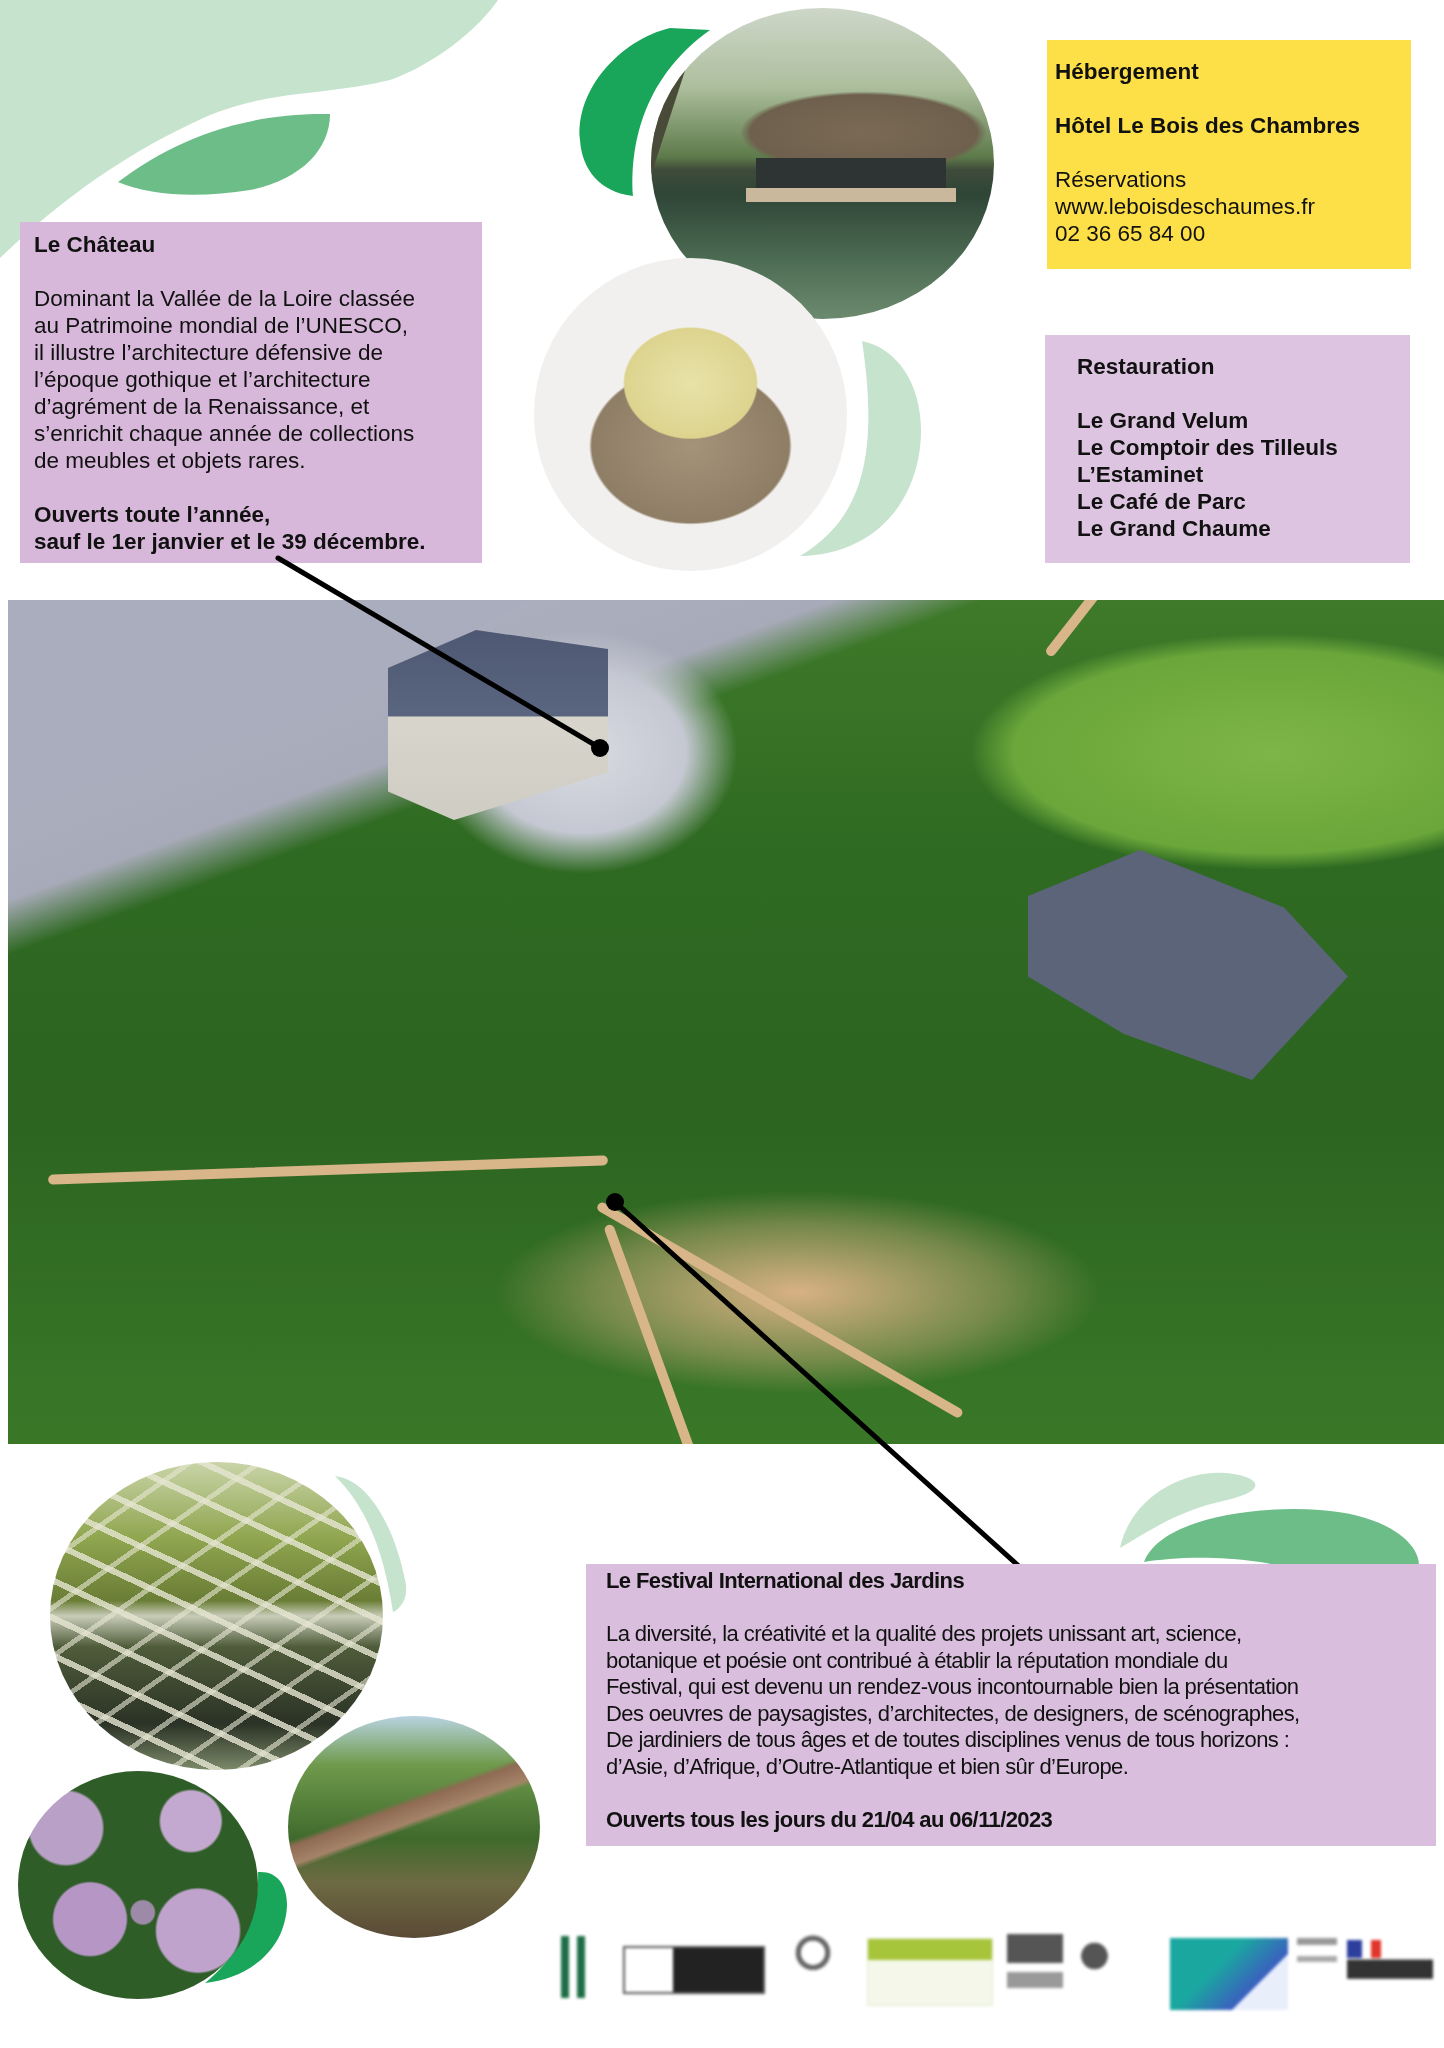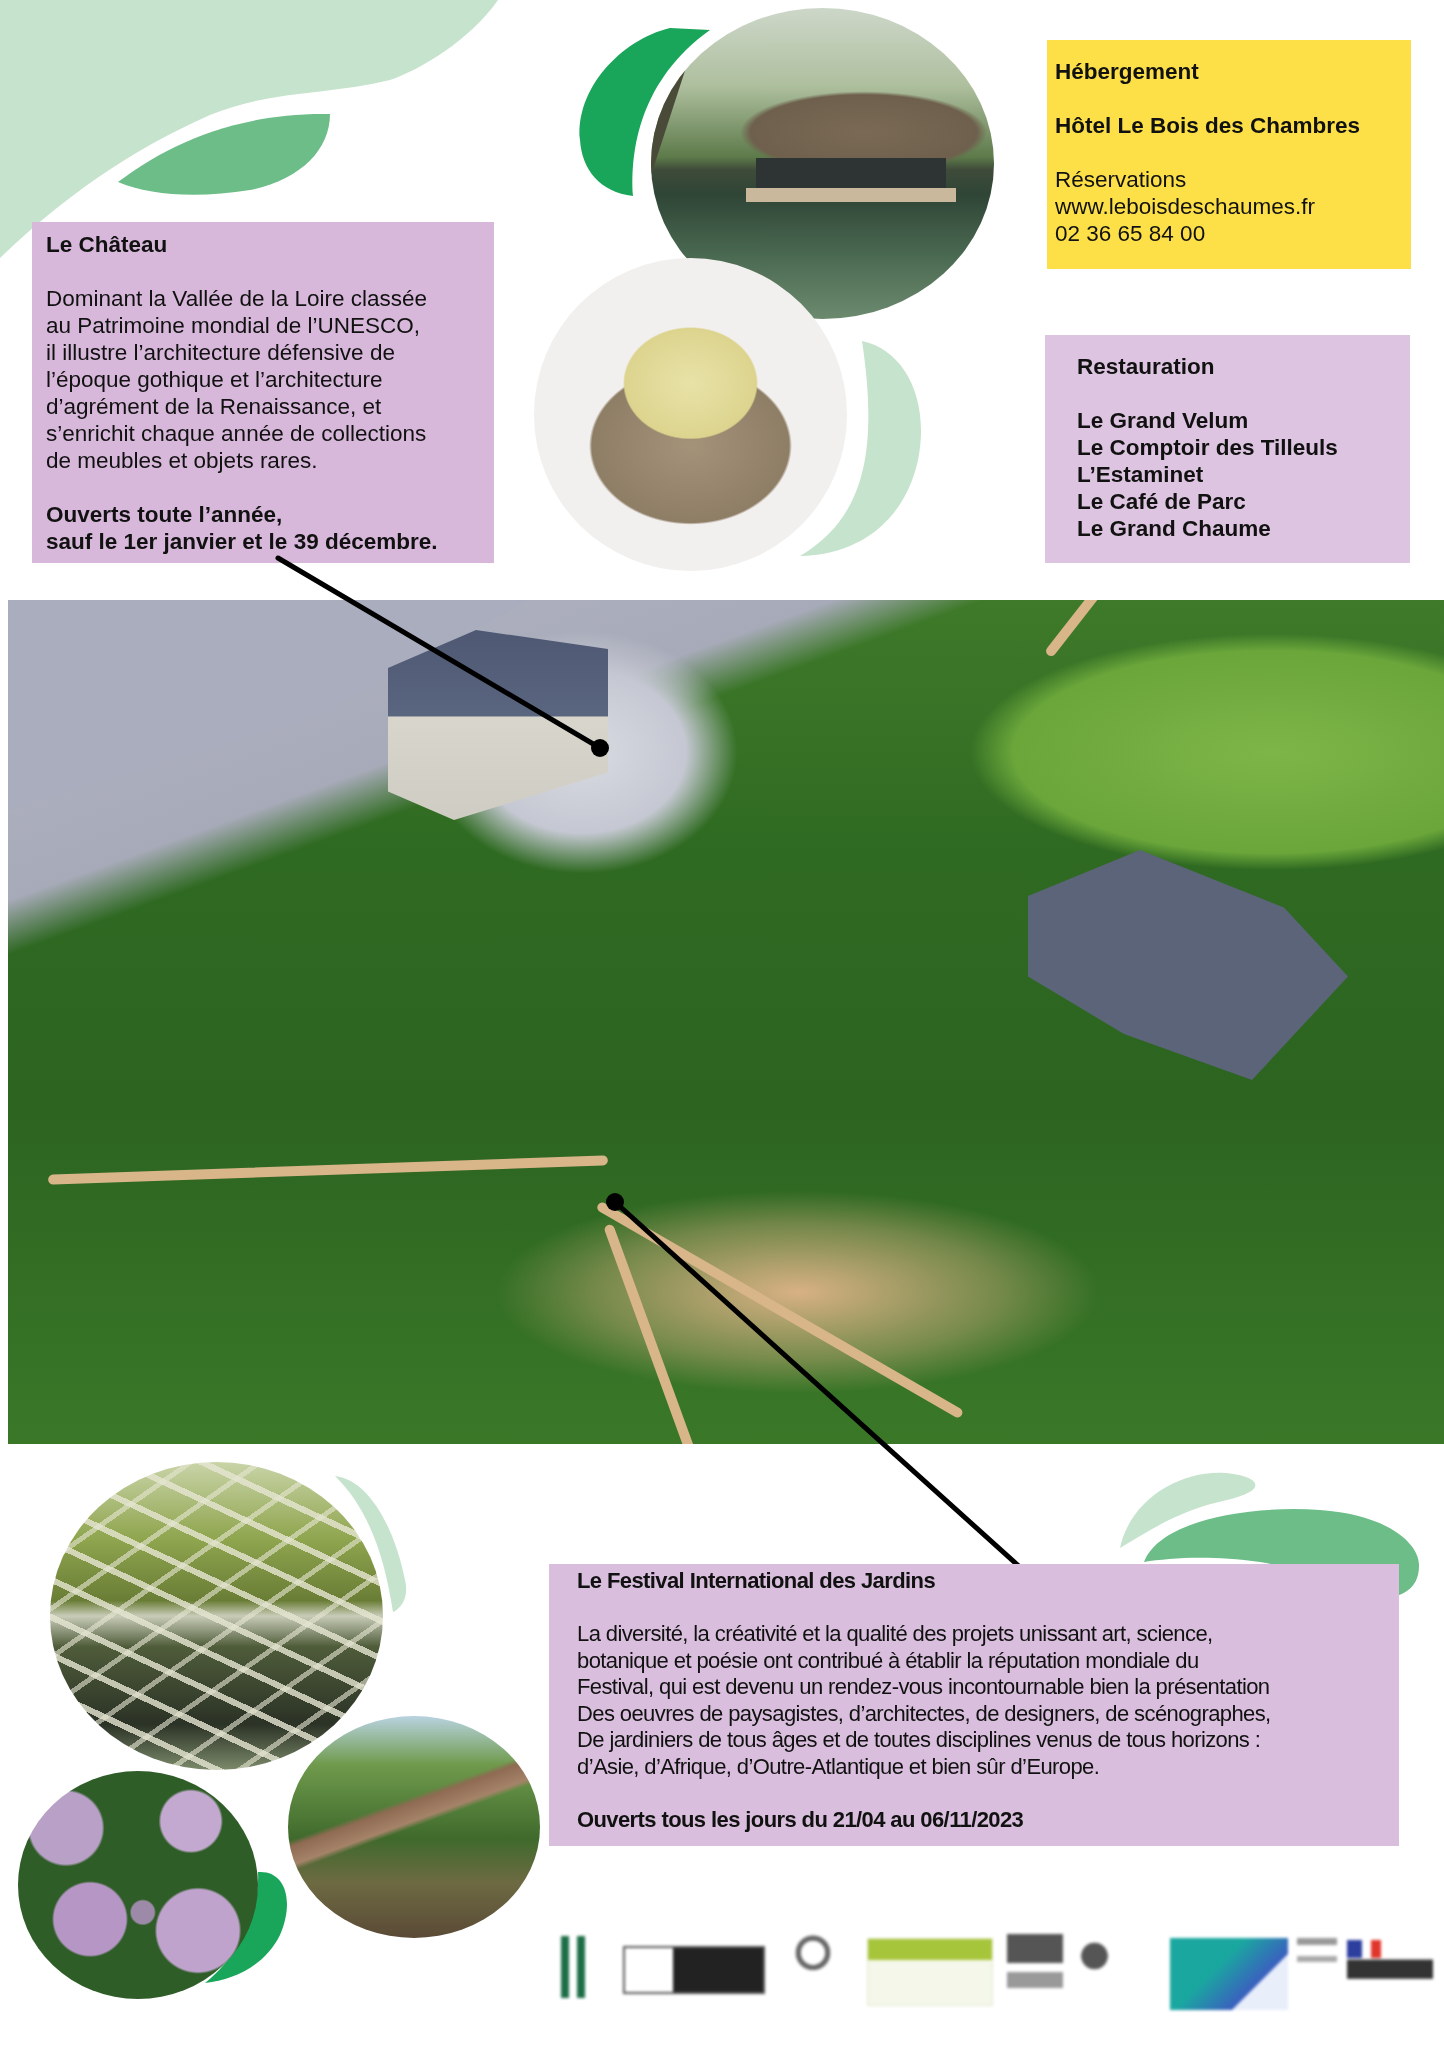--- a/index.html
+++ b/index.html
@@ -33,42 +33,42 @@
     }
     .info-box .title {
       font-weight: bold;
       display: block;
     }
     .info-box .para { display: block; }
     .info-box .bold { font-weight: bold; display: block; }
     .info-box .gap { display: block; height: 27px; }
 
     #chateau-box {
-      left: 32px; top: 222px;
+      left: 20px; top: 222px;
       width: 462px; height: 341px;
       background: #d7b8da;
       padding: 9px 14px 0 14px;
     }
     #hotel-box {
       left: 1047px; top: 40px;
       width: 364px; height: 229px;
       background: #fde047;
       padding: 18px 8px 0 8px;
     }
     #resto-box {
       left: 1045px; top: 335px;
       width: 365px; height: 228px;
       background: #ddc4e0;
       padding: 18px 8px 18px 32px;
     }
     #festival-box {
-      left: 549px; top: 1564px;
+      left: 586px; top: 1564px;
       width: 850px; height: 282px;
       background: #d9bfdd;
-      padding: 4px 12px 0 28px;
+      padding: 4px 12px 0 20px;
       font-size: 22px;
       line-height: 26.5px;
     }
     #festival-box .gap { height: 26.5px; }
     #festival-box .body-line { display: block; white-space: nowrap; letter-spacing: -0.6px; font-stretch: condensed; }
     #festival-box .title, #festival-box .bold { letter-spacing: -0.6px; }
 
     
     .photo-circle {
       position: absolute;

